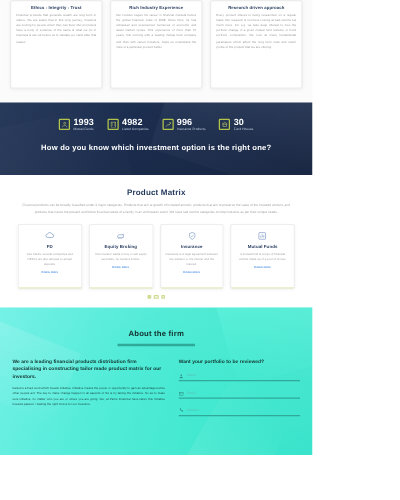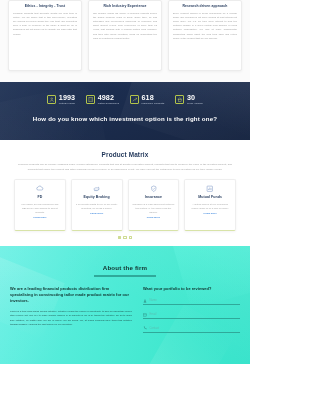--- a/index.html
+++ b/index.html
@@ -262,21 +262,21 @@
       </div>
 
       <div class="stat">
         <span class="stat-ico">
           <svg viewBox="0 0 24 24" fill="none" stroke="currentColor" stroke-width="2">
             <path d="M4 19L10 11l4 3 6-9"></path>
               <path d="M20 5v5M20 5h-5"></path>
           </svg>
         </span>
         <span>
-          <span class="stat-num" style="display:block">618</span>
+          <span class="stat-num" style="display:block">996</span>
           <span class="stat-lbl" style="display:block">Insurance Products</span>
         </span>
       </div>
 
       <div class="stat">
         <span class="stat-ico">
           <svg viewBox="0 0 24 24" fill="none" stroke="currentColor" stroke-width="2">
             <path d="M3 10l9-6 9 6"></path>
               <rect x="6" y="10" width="12" height="9"></rect>
           </svg>

